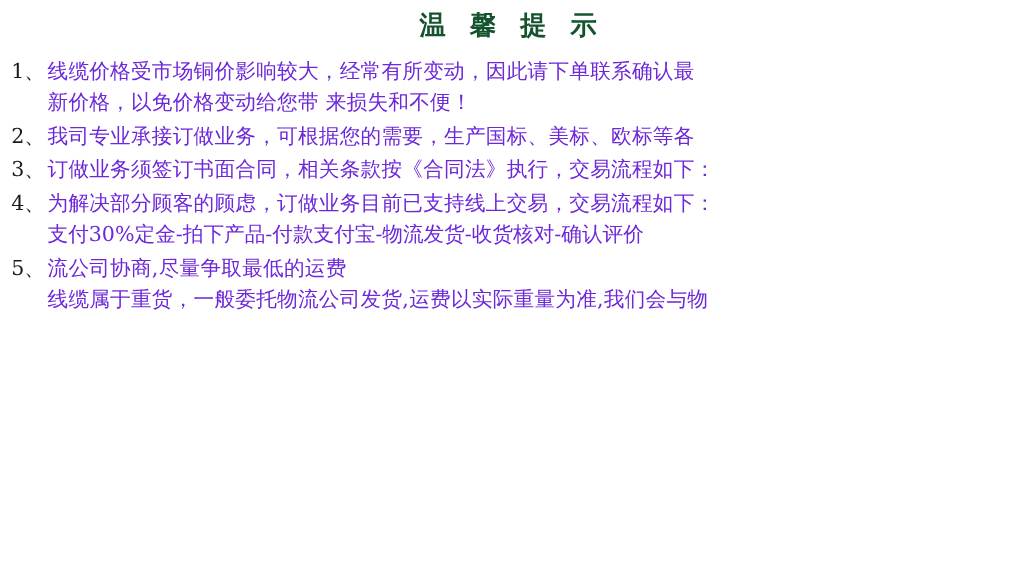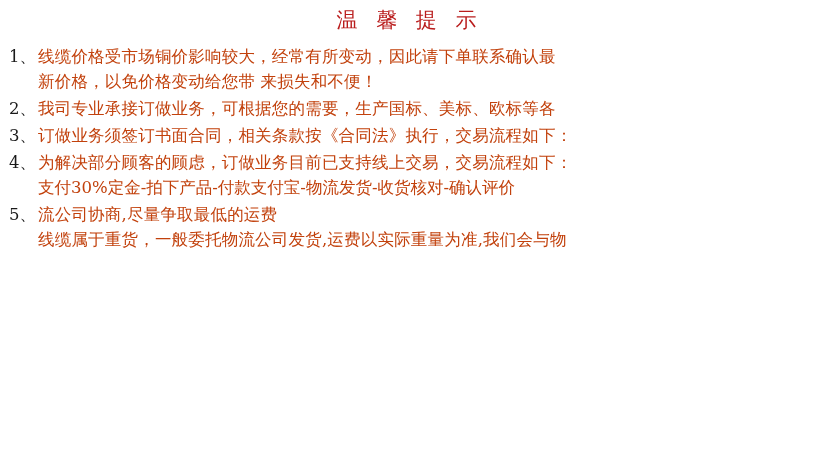--- a/index.html
+++ b/index.html
@@ -18,22 +18,22 @@
     position: relative;
     width: 819px;
     height: 460px;
     box-sizing: border-box;
     padding: 0;
   }
   .doc-title {
     text-align: center;
     font-size: 21px;
     letter-spacing: 6px;
-    font-weight: 400;
-    color: #b91c1c;
+    font-weight: 700;
+    color: #14532d;
     margin: 6px 0 10px 0;
     font-family: "DejaVu Serif", "Liberation Serif", serif;
   }
   .items {
     padding: 0 22px 0 6px;
   }
   .item {
     display: flex;
     align-items: flex-start;
     margin-bottom: 2px;
@@ -47,21 +47,21 @@
     padding-right: 2px;
     font-family: "DejaVu Serif", "Liberation Serif", serif;
     color: #1a1a1a;
   }
   .item-body {
     flex: 1 1 auto;
     font-size: 16.5px;
     line-height: 25px;
     letter-spacing: 0.2px;
     font-family: "DejaVu Serif", "Liberation Serif", serif;
-    color: #c2410c;
+    color: #6d28d9;
   }
   .line {
     white-space: pre-wrap;
     word-break: break-all;
   }
   .line.tight {
     letter-spacing: 0px;
   }
 </style>
 </head>

